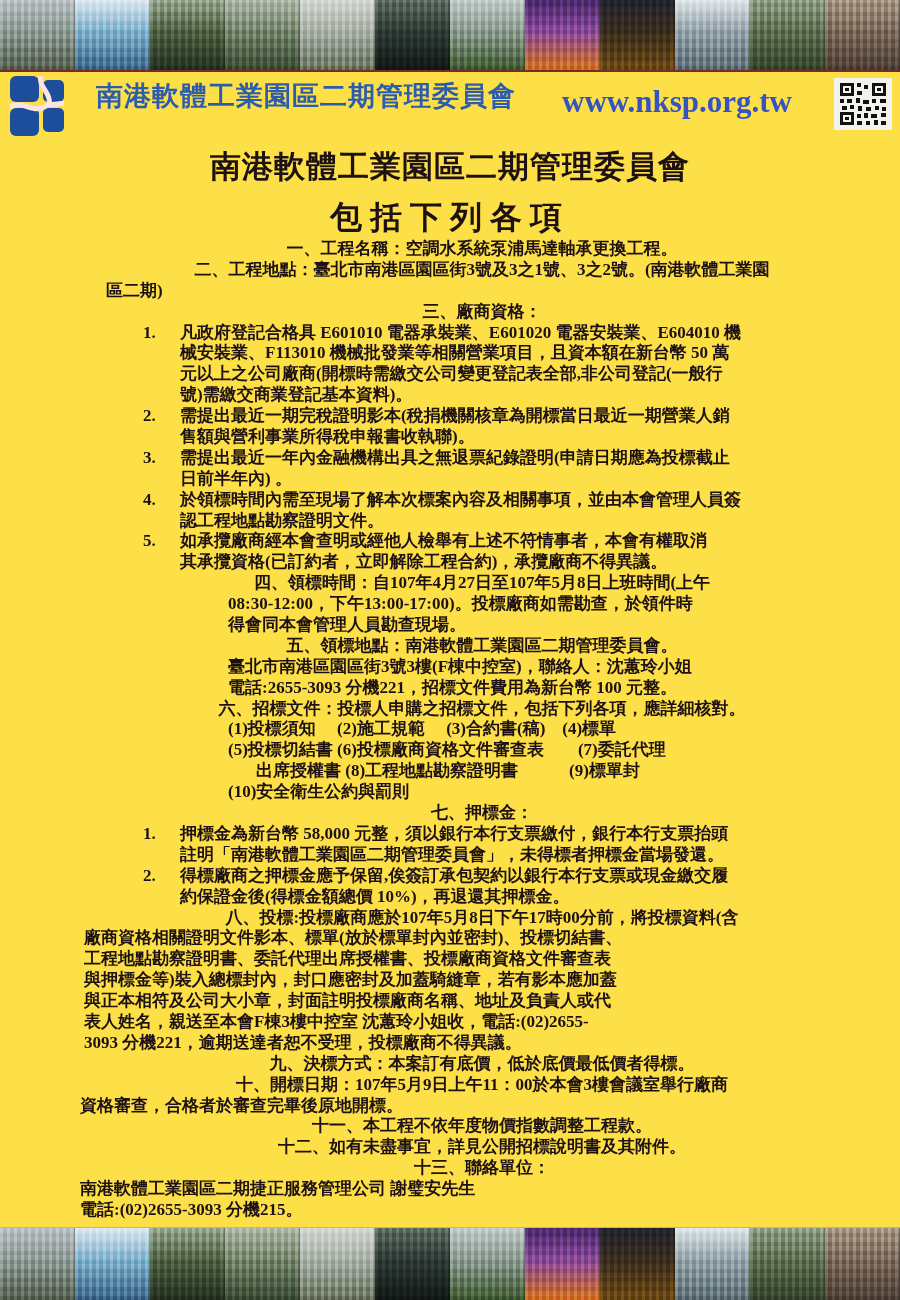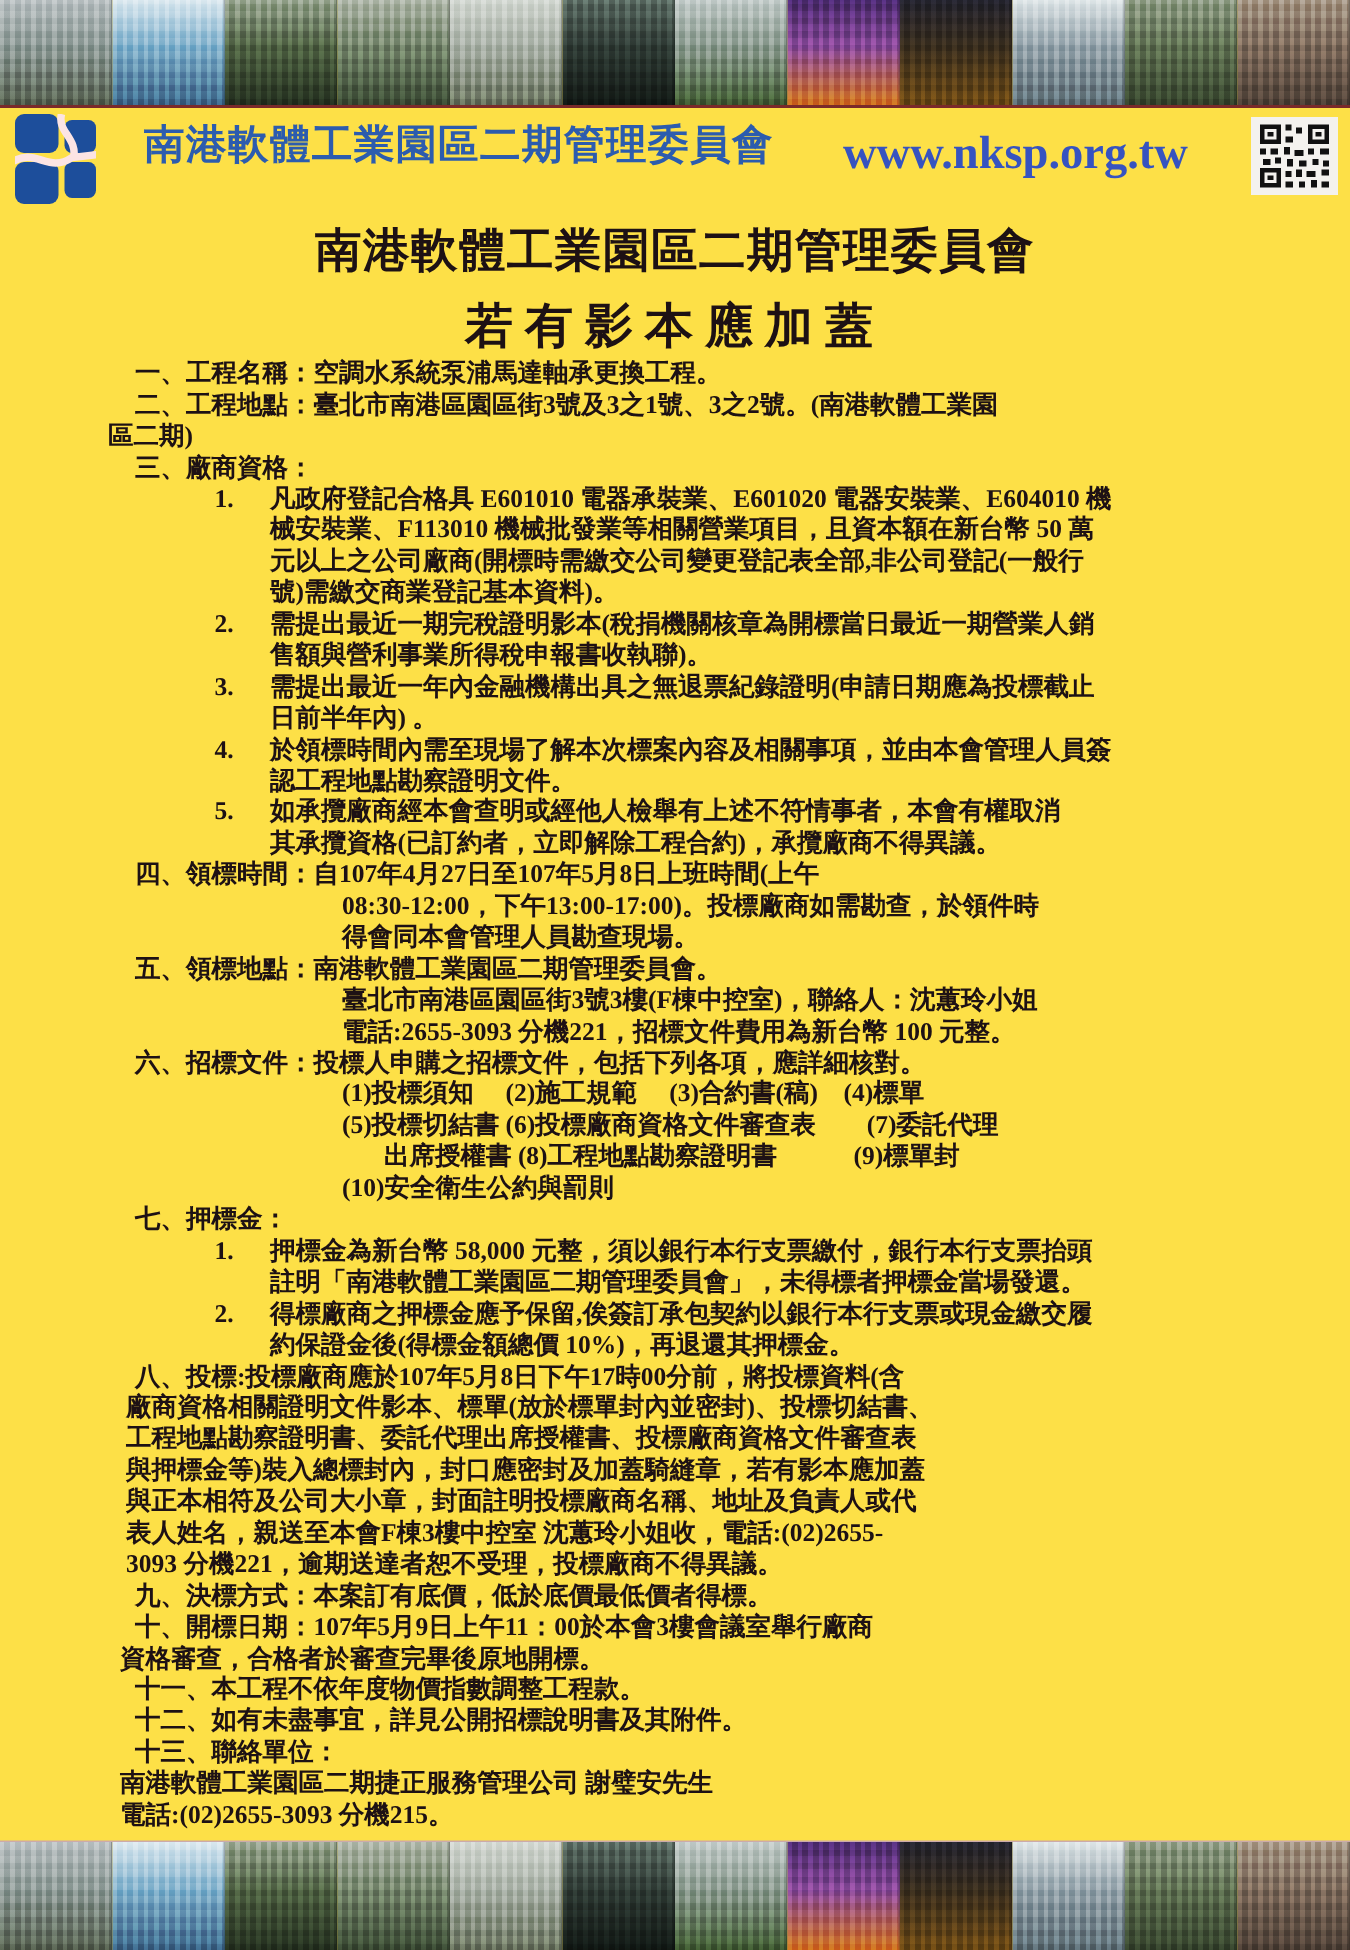--- a/index.html
+++ b/index.html
@@ -68,22 +68,22 @@
     text-align:center;font-size:32px;font-weight:700;letter-spacing:8px;
     white-space:nowrap;
   }
   
   .doc-body{
     position:absolute;top:239px;left:0;width:900px;
     font-size:17px;font-weight:700;line-height:20.9px;
     white-space:pre;
   }
   .doc-line{height:20.9px;overflow:visible;}
-  .doc-line.l0  {padding-left:90px;}
-  .doc-line.l0c {padding-left:72px;}
+  .doc-line.l0  {padding-left:64px;text-align:center;}
+  .doc-line.l0c {padding-left:106px;}
   .doc-line.sub {padding-left:143px;}
   .doc-line.subc{padding-left:180px;}
   .doc-line.c1  {padding-left:228px;}
   .doc-line.c2  {padding-left:256px;}
   .doc-line.c3  {padding-left:84px;}
   .doc-line.c4  {padding-left:80px;}
   .doc-line.sub .sub-num{display:inline-block;width:37px;}
 </style>
 </head>
 <body>
@@ -153,21 +153,21 @@
           <rect x="19" y="40" width="5" height="4"></rect>
             <rect x="28" y="40" width="4" height="4"></rect>
             <rect x="36" y="39" width="4" height="5"></rect>
             <rect x="43" y="40" width="5" height="4"></rect>
         </g>
       </svg>
     </div>
   </div>
 
   <div class="doc-title-1">南港軟體工業園區二期管理委員會</div>
-  <div class="doc-title-2">若有影本應加蓋</div>
+  <div class="doc-title-2">包括下列各項</div>
 
   <div class="doc-body" id="doc-body"><div class="doc-line l0">一、工程名稱：空調水系統泵浦馬達軸承更換工程。</div><div class="doc-line l0">二、工程地點：臺北市南港區園區街3號及3之1號、3之2號。(南港軟體工業園</div><div class="doc-line l0c">區二期)</div><div class="doc-line l0">三、廠商資格：</div><div class="doc-line sub"><span class="sub-num">1.</span>凡政府登記合格具 E601010 電器承裝業、E601020 電器安裝業、E604010 機</div><div class="doc-line subc">械安裝業、F113010 機械批發業等相關營業項目，且資本額在新台幣 50 萬</div><div class="doc-line subc">元以上之公司廠商(開標時需繳交公司變更登記表全部,非公司登記(一般行</div><div class="doc-line subc">號)需繳交商業登記基本資料)。</div><div class="doc-line sub"><span class="sub-num">2.</span>需提出最近一期完稅證明影本(稅捐機關核章為開標當日最近一期營業人銷</div><div class="doc-line subc">售額與營利事業所得稅申報書收執聯)。</div><div class="doc-line sub"><span class="sub-num">3.</span>需提出最近一年內金融機構出具之無退票紀錄證明(申請日期應為投標截止</div><div class="doc-line subc">日前半年內) 。</div><div class="doc-line sub"><span class="sub-num">4.</span>於領標時間內需至現場了解本次標案內容及相關事項，並由本會管理人員簽</div><div class="doc-line subc">認工程地點勘察證明文件。</div><div class="doc-line sub"><span class="sub-num">5.</span>如承攬廠商經本會查明或經他人檢舉有上述不符情事者，本會有權取消</div><div class="doc-line subc">其承攬資格(已訂約者，立即解除工程合約)，承攬廠商不得異議。</div><div class="doc-line l0">四、領標時間：自107年4月27日至107年5月8日上班時間(上午</div><div class="doc-line c1">08:30-12:00，下午13:00-17:00)。投標廠商如需勘查，於領件時</div><div class="doc-line c1">得會同本會管理人員勘查現場。</div><div class="doc-line l0">五、領標地點：南港軟體工業園區二期管理委員會。</div><div class="doc-line c1">臺北市南港區園區街3號3樓(F棟中控室)，聯絡人：沈蕙玲小姐</div><div class="doc-line c1">電話:2655-3093 分機221，招標文件費用為新台幣 100 元整。</div><div class="doc-line l0">六、招標文件：投標人申購之招標文件，包括下列各項，應詳細核對。</div><div class="doc-line c1">(1)投標須知　 (2)施工規範　 (3)合約書(稿)　(4)標單</div><div class="doc-line c1">(5)投標切結書 (6)投標廠商資格文件審查表　　(7)委託代理</div><div class="doc-line c2">出席授權書 (8)工程地點勘察證明書　　　(9)標單封</div><div class="doc-line c1">(10)安全衛生公約與罰則</div><div class="doc-line l0">七、押標金：</div><div class="doc-line sub"><span class="sub-num">1.</span>押標金為新台幣 58,000 元整，須以銀行本行支票繳付，銀行本行支票抬頭</div><div class="doc-line subc">註明「南港軟體工業園區二期管理委員會」，未得標者押標金當場發還。</div><div class="doc-line sub"><span class="sub-num">2.</span>得標廠商之押標金應予保留,俟簽訂承包契約以銀行本行支票或現金繳交履</div><div class="doc-line subc">約保證金後(得標金額總價 10%)，再退還其押標金。</div><div class="doc-line l0">八、投標:投標廠商應於107年5月8日下午17時00分前，將投標資料(含</div><div class="doc-line c3">廠商資格相關證明文件影本、標單(放於標單封內並密封)、投標切結書、</div><div class="doc-line c3">工程地點勘察證明書、委託代理出席授權書、投標廠商資格文件審查表</div><div class="doc-line c3">與押標金等)裝入總標封內，封口應密封及加蓋騎縫章，若有影本應加蓋</div><div class="doc-line c3">與正本相符及公司大小章，封面註明投標廠商名稱、地址及負責人或代</div><div class="doc-line c3">表人姓名，親送至本會F棟3樓中控室 沈蕙玲小姐收，電話:(02)2655-</div><div class="doc-line c3">3093 分機221，逾期送達者恕不受理，投標廠商不得異議。</div><div class="doc-line l0">九、決標方式：本案訂有底價，低於底價最低價者得標。</div><div class="doc-line l0">十、開標日期：107年5月9日上午11：00於本會3樓會議室舉行廠商</div><div class="doc-line c4">資格審查，合格者於審查完畢後原地開標。</div><div class="doc-line l0">十一、本工程不依年度物價指數調整工程款。</div><div class="doc-line l0">十二、如有未盡事宜，詳見公開招標說明書及其附件。</div><div class="doc-line l0">十三、聯絡單位：</div><div class="doc-line c4">南港軟體工業園區二期捷正服務管理公司 謝璧安先生</div><div class="doc-line c4">電話:(02)2655-3093 分機215。</div></div>
 
   <div class="photo-strip bottom" id="strip-bottom">
       <div class="photo-tile" style="background: linear-gradient(rgb(185, 192, 194), rgb(141, 154, 150) 45%, rgb(85, 96, 79));"></div>
       <div class="photo-tile" style="background: linear-gradient(rgb(220, 233, 240), rgb(127, 176, 204) 45%, rgb(60, 103, 138));"></div>
       <div class="photo-tile" style="background: linear-gradient(rgb(150, 164, 142), rgb(78, 97, 66) 45%, rgb(36, 48, 31));"></div>
       <div class="photo-tile" style="background: linear-gradient(rgb(174, 182, 168), rgb(115, 132, 106) 45%, rgb(58, 74, 51));"></div>
       <div class="photo-tile" style="background: linear-gradient(rgb(211, 216, 210), rgb(168, 176, 166) 45%, rgb(106, 116, 95));"></div>
       <div class="photo-tile" style="background: linear-gradient(rgb(90, 106, 98), rgb(46, 58, 52) 45%, rgb(17, 24, 20));"></div>

